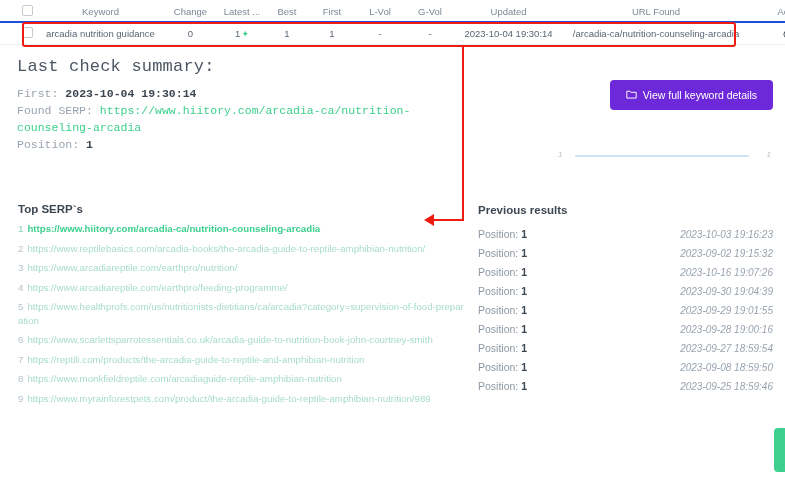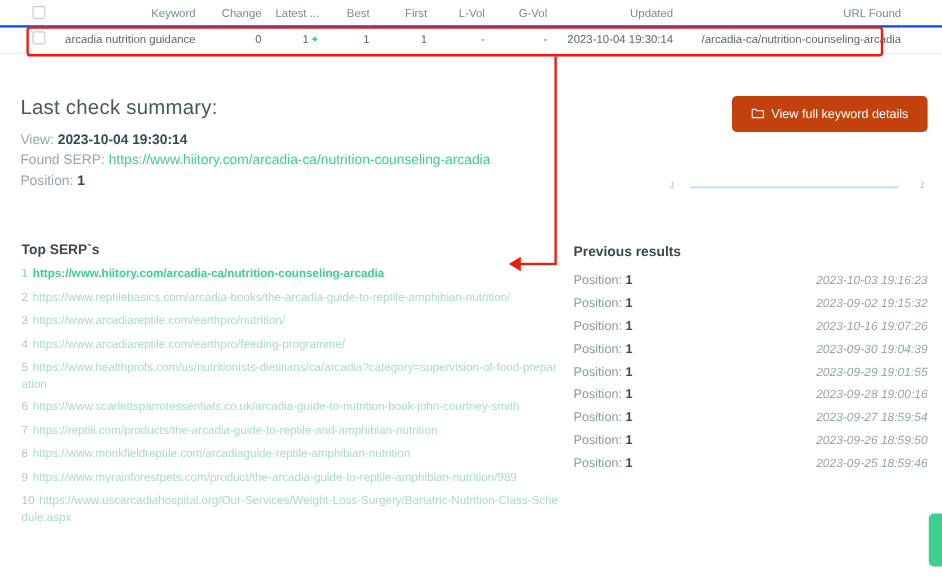--- a/index.html
+++ b/index.html
@@ -7,21 +7,21 @@
     width: 785px; height: 482px;
     background: #ffffff;
     font-family: "Liberation Sans", sans-serif;
     overflow: hidden;
   }
   #app { position: relative; width: 785px; height: 482px; background: #fff; }
 
   
   .kw-table { width: 785px; border-collapse: collapse; table-layout: fixed; }
   .kw-table th, .kw-table td {
-    font-size: 9.5px; font-weight: normal; text-align: right;
+    font-size: 9.5px; font-weight: normal; text-align: center;
     padding: 0; height: 22px; vertical-align: middle;
     white-space: nowrap; overflow: hidden;
   }
   .kw-table thead th { color: #7c8794; padding-top: 2px; }
   .kw-table tbody td { color: #5a6673; border-top: 2px solid #1d4ed8; border-bottom: 1px solid #eceff2; }
   .col-chk  { width: 38px; }
   .col-kw   { width: 125px; }
   .col-chg  { width: 55px; }
   .col-lat  { width: 48px; }
   .col-best { width: 42px; margin-left: 31px; }
@@ -40,21 +40,21 @@
   .star { color: #3ccf8e; font-size: 9px; margin-left: 1px; }
   .latest-val { color: #5a6673; }
 
   .actions-cell { text-align: right; padding-right: 9px; }
   .act-ico {
     display: inline-block; margin-left: 5px; color: #3d4752; vertical-align: middle;
   }
   .act-ico svg { display: block; }
 
   
-  .summary { position: absolute; left: 17px; top: 80px; width: 450px; }
+  .summary { position: absolute; left: 17px; top: 57px; width: 450px; font-family: Liberation Mono, monospace; }
   .summary h2 {
     font-size: 17px; font-weight: normal; color: #4c5663; letter-spacing: .2px;
     margin-bottom: 9px;
   }
   .sum-line { font-size: 11.5px; line-height: 17px; color: #9aa4af; }
   .sum-line b { color: #3d4752; font-weight: bold; }
   .sum-line a.green { color: #3ccf8e; text-decoration: none; }
 
   
   .serp-wrap { position: absolute; left: 18px; top: 203px; width: 450px; }
@@ -62,21 +62,21 @@
   .serp-item { font-size: 9.7px; line-height: 13.5px; margin-bottom: 6px; color: #a7ddc6; }
   .serp-item .idx { color: #b9c3cd; margin-right: 4px; }
   .serp-item .lnk { color: #a7ddc6; text-decoration: none; word-break: break-all; }
   .serp-item.first { font-weight: bold; }
   .serp-item.first .idx { color: #a7ddc6; }
   .serp-item.first .lnk { color: #3ccf8e; }
 
   
   .btn-details {
     position: absolute; right: 12px; top: 80px;
-    background: #c2410c; color: #fff; border: none; border-radius: 4px;
+    background: #6d28d9; color: #fff; border: none; border-radius: 4px;
     font-family: "Liberation Sans", sans-serif;
     font-size: 10.5px; padding: 9px 16px; cursor: pointer;
     display: flex; align-items: flex-start; gap: 6px;
   }
   .btn-details svg { display: block; }
 
   .mini-chart { position: absolute; left: 548; top: 140px; }
   .mini-chart { left: 548px; width: 226px; height: 40px; }
   .mc-label { position: absolute; top: 10px; font-size: 8px; color: #b9c3cd; font-style: italic; }
   .mc-left { left: 10px; }
@@ -170,21 +170,21 @@
           
           
         </td>
       </tr>
     </tbody>
   </table>
 
   <div class="summary">
     <h2>Last check summary:</h2>
     <div class="sum-line">
-      <span>View:</span>
+      <span>First:</span>
       <b>2023-10-04 19:30:14</b>
     </div>
     <div class="sum-line">
       <span>Found SERP:</span>
       <a class="green" href="#">https://www.hiitory.com/arcadia-ca/nutrition-counseling-arcadia</a>
     </div>
     <div class="sum-line">
       <span>Position:</span>
       <b>1</b>
     </div>
@@ -212,23 +212,20 @@
       <span class="idx">6</span><a class="lnk" href="#">https://www.scarlettsparrotessentials.co.uk/arcadia-guide-to-nutrition-book-john-courtney-smith</a>
     </div>
     <div class="serp-item">
       <span class="idx">7</span><a class="lnk" href="#">https://reptili.com/products/the-arcadia-guide-to-reptile-and-amphibian-nutrition</a>
     </div>
     <div class="serp-item">
       <span class="idx">8</span><a class="lnk" href="#">https://www.monkfieldreptile.com/arcadiaguide-reptile-amphibian-nutrition</a>
     </div>
     <div class="serp-item">
       <span class="idx">9</span><a class="lnk" href="#">https://www.myrainforestpets.com/product/the-arcadia-guide-to-reptile-amphibian-nutrition/989</a>
-    </div>
-    <div class="serp-item">
-      <span class="idx">10</span><a class="lnk" href="#">https://www.uscarcadiahospital.org/Our-Services/Weight-Loss-Surgery/Bariatric-Nutrition-Class-Schedule.aspx</a>
     </div>
   </div>
 
   <button class="btn-details">
     <span>
       <svg width="11" height="11" viewBox="0 0 16 16">
           <path d="M1.2 3.2h4.6l1.3 1.6h7.7v8.4H1.2z" fill="none" stroke="#ffffff" stroke-width="1.4" stroke-linejoin="round"></path>
         </svg>
     </span>
     <span>View full keyword details</span>
@@ -266,21 +263,21 @@
     <div class="prev-row">
       <span class="pos"><span>Position:</span> <b>1</b></span>
       <span class="dt">2023-09-28 19:00:16</span>
     </div>
     <div class="prev-row">
       <span class="pos"><span>Position:</span> <b>1</b></span>
       <span class="dt">2023-09-27 18:59:54</span>
     </div>
     <div class="prev-row">
       <span class="pos"><span>Position:</span> <b>1</b></span>
-      <span class="dt">2023-09-26 18:59:50</span>
+      <span class="dt">2023-09-08 18:59:50</span>
     </div>
     <div class="prev-row">
       <span class="pos"><span>Position:</span> <b>1</b></span>
       <span class="dt">2023-09-25 18:59:46</span>
     </div>
   </div>
 
   <div class="side-tab"></div>
 
   <div class="anno anno-box"></div>

